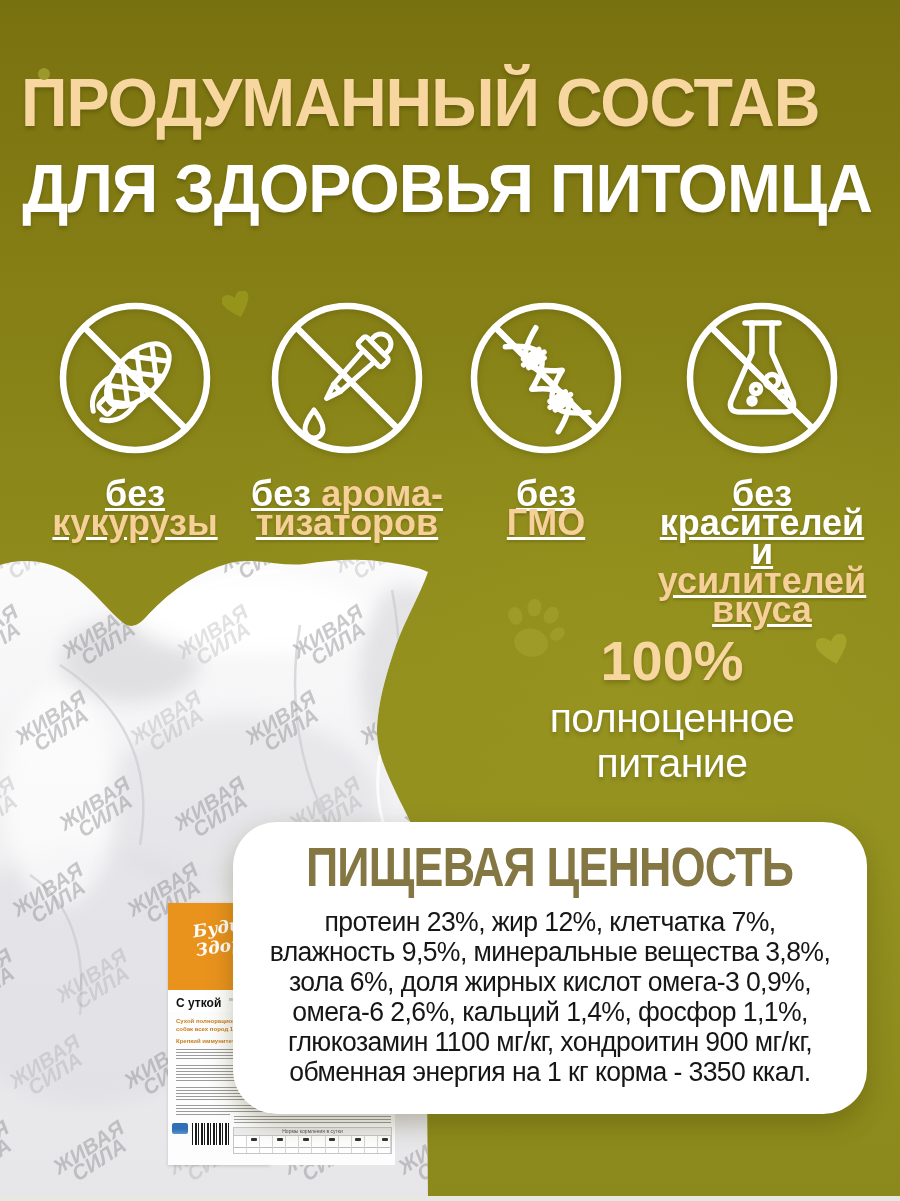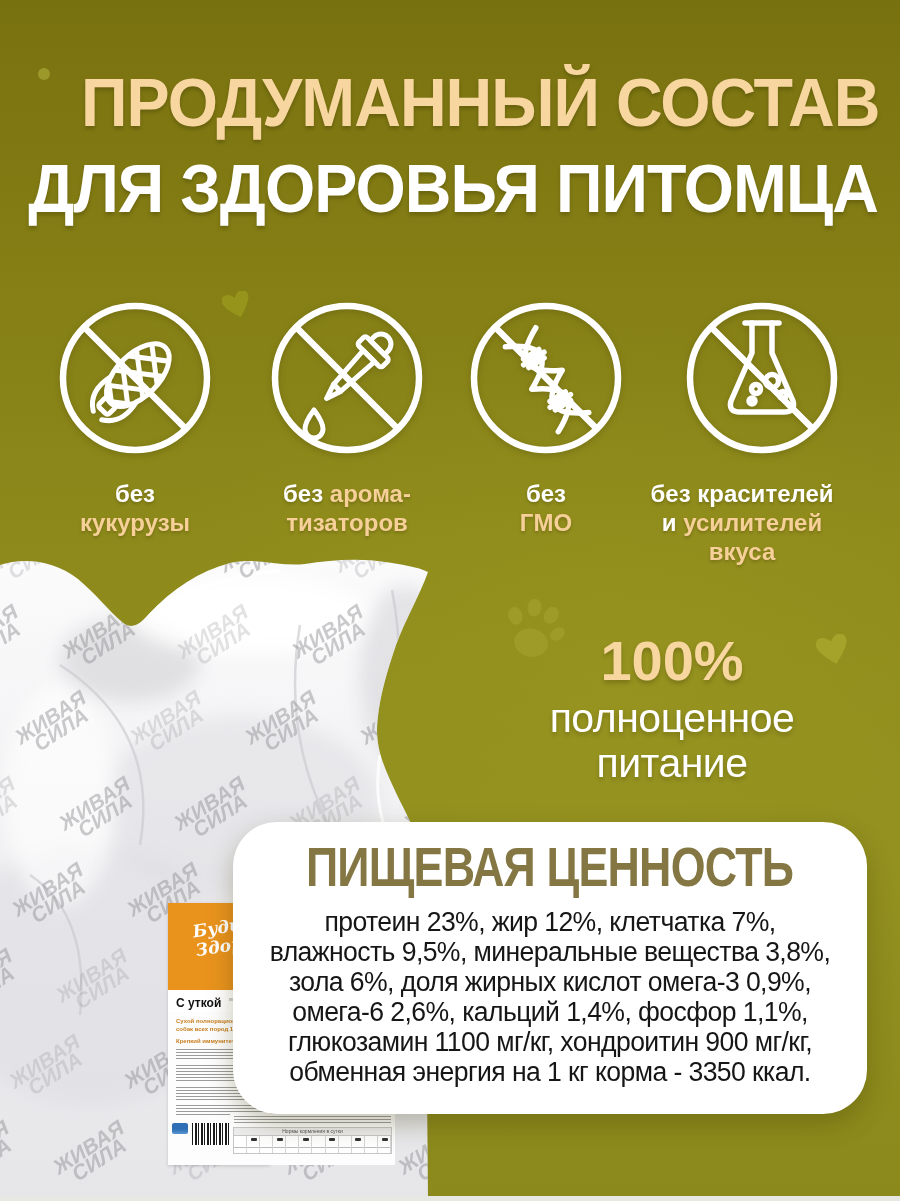--- a/index.html
+++ b/index.html
@@ -3,29 +3,29 @@
 <meta charset="utf-8">
 <style>
   html,body{margin:0;padding:0;background:#555;}
   #stage{position:relative;width:900px;height:1201px;overflow:hidden;margin:0 auto;
     font-family:"Liberation Sans","DejaVu Sans",sans-serif;
     background:
       radial-gradient(ellipse 700px 500px at 68% 56%, rgba(170,166,40,.25), rgba(0,0,0,0) 70%),
       linear-gradient(180deg,#78710f 0%, #837c14 18%, #8d8a1b 45%, #92901f 72%, #8b891b 100%);}
   .abs{position:absolute;}
   
-  .hero{left:0;width:900px;text-align:right;color:#f8d6a0;font-weight:700;
+  .hero{left:0;width:900px;text-align:left;color:#f8d6a0;font-weight:700;
     font-size:68px;line-height:84px;letter-spacing:-1px;
     text-shadow:0 3px 4px rgba(62,56,6,.35);}
   .hero>span{display:inline-block;transform:scaleX(.95);white-space:nowrap;}
   .hero.white{color:#ffffff;}
   
   .badge-icon{width:160px;height:160px;filter:drop-shadow(0 2px 3px rgba(62,56,6,.28));}
-  .badge-label{top:479px;text-align:center;color:#fff;font-weight:700;font-size:24px;line-height:29px;
-    text-shadow:0 2px 3px rgba(62,56,6,.3);}
+  .badge-label{top:479px;text-align:center;color:#fff;font-weight:700;font-size:36px;line-height:29px;
+    text-shadow:0 2px 3px rgba(62,56,6,.3);text-decoration:underline;}
   .badge-label .accent{color:#f6d098;}
   
   .hl{left:470px;top:626px;width:404px;text-align:center;text-shadow:0 3px 4px rgba(62,56,6,.3);}
   .hl-value{color:#f8d6a0;font-weight:700;font-size:56px;line-height:70px;}
   .hl-line{color:#fff;font-weight:400;font-size:41px;line-height:45px;letter-spacing:-.5px;}
   
   .card{left:233px;top:822px;width:634px;height:292px;background:#ffffff;border-radius:44px;
     box-shadow:0 10px 26px rgba(62,56,6,.3);z-index:5;text-align:center;}
   .card-title{margin-top:16px;color:#847743;font-weight:700;font-size:56px;line-height:58px;
     letter-spacing:-1px;}
@@ -154,21 +154,21 @@
       <div><span class="accent">кукурузы</span></div>
     </div>
   <div class="abs badge-label" style="left:237px;width:220px">
       <div><span>без </span><span class="accent">арома-</span></div>
       <div><span class="accent">тизаторов</span></div>
     </div>
   <div class="abs badge-label" style="left:436px;width:220px">
       <div><span>без</span></div>
       <div><span class="accent">ГМО</span></div>
     </div>
-  <div class="abs badge-label" style="left:624px;width:236px">
+  <div class="abs badge-label" style="left:644px;width:236px">
       <div><span>без красителей</span></div>
       <div><span>и </span><span class="accent">усилителей</span></div>
       <div><span class="accent">вкуса</span></div>
     </div>
 
   <svg id="bag" class="abs" viewBox="0 0 490 656">
     <defs>
       <linearGradient id="bagGrad" x1="0" y1="0" x2="0" y2="1">
         <stop offset="0" stop-color="#fbfbfc"></stop>
           <stop offset=".5" stop-color="#efeff1"></stop>

